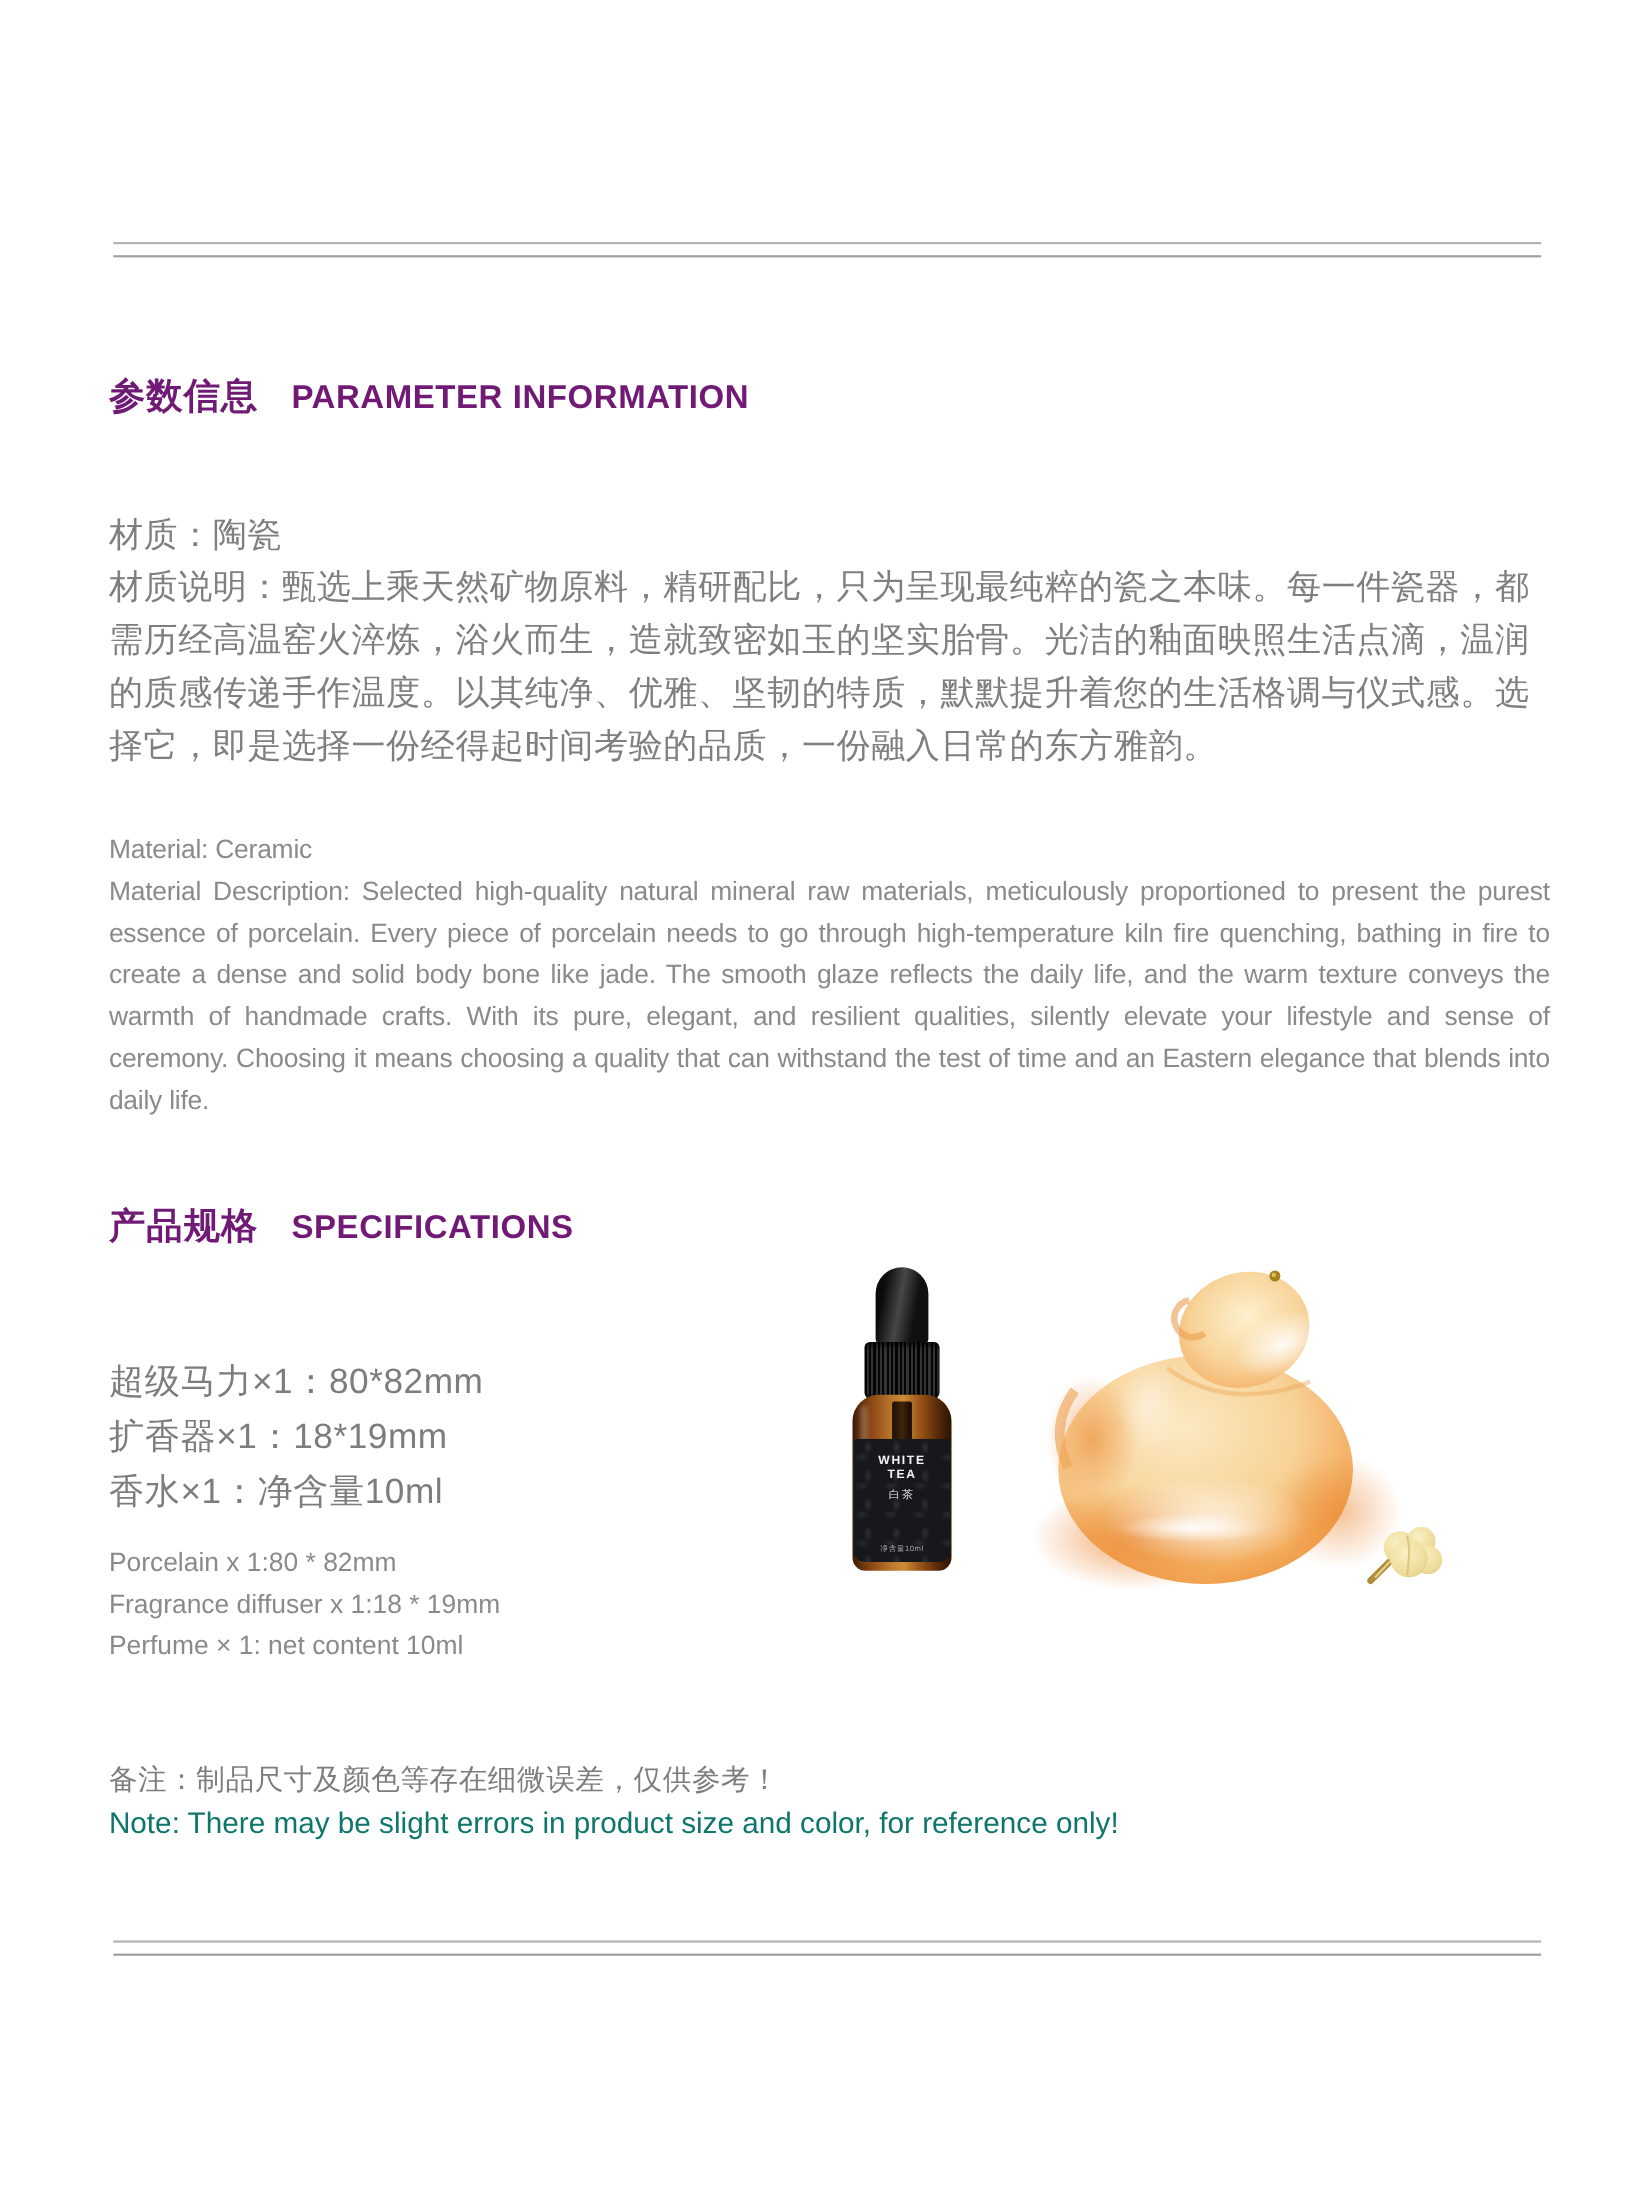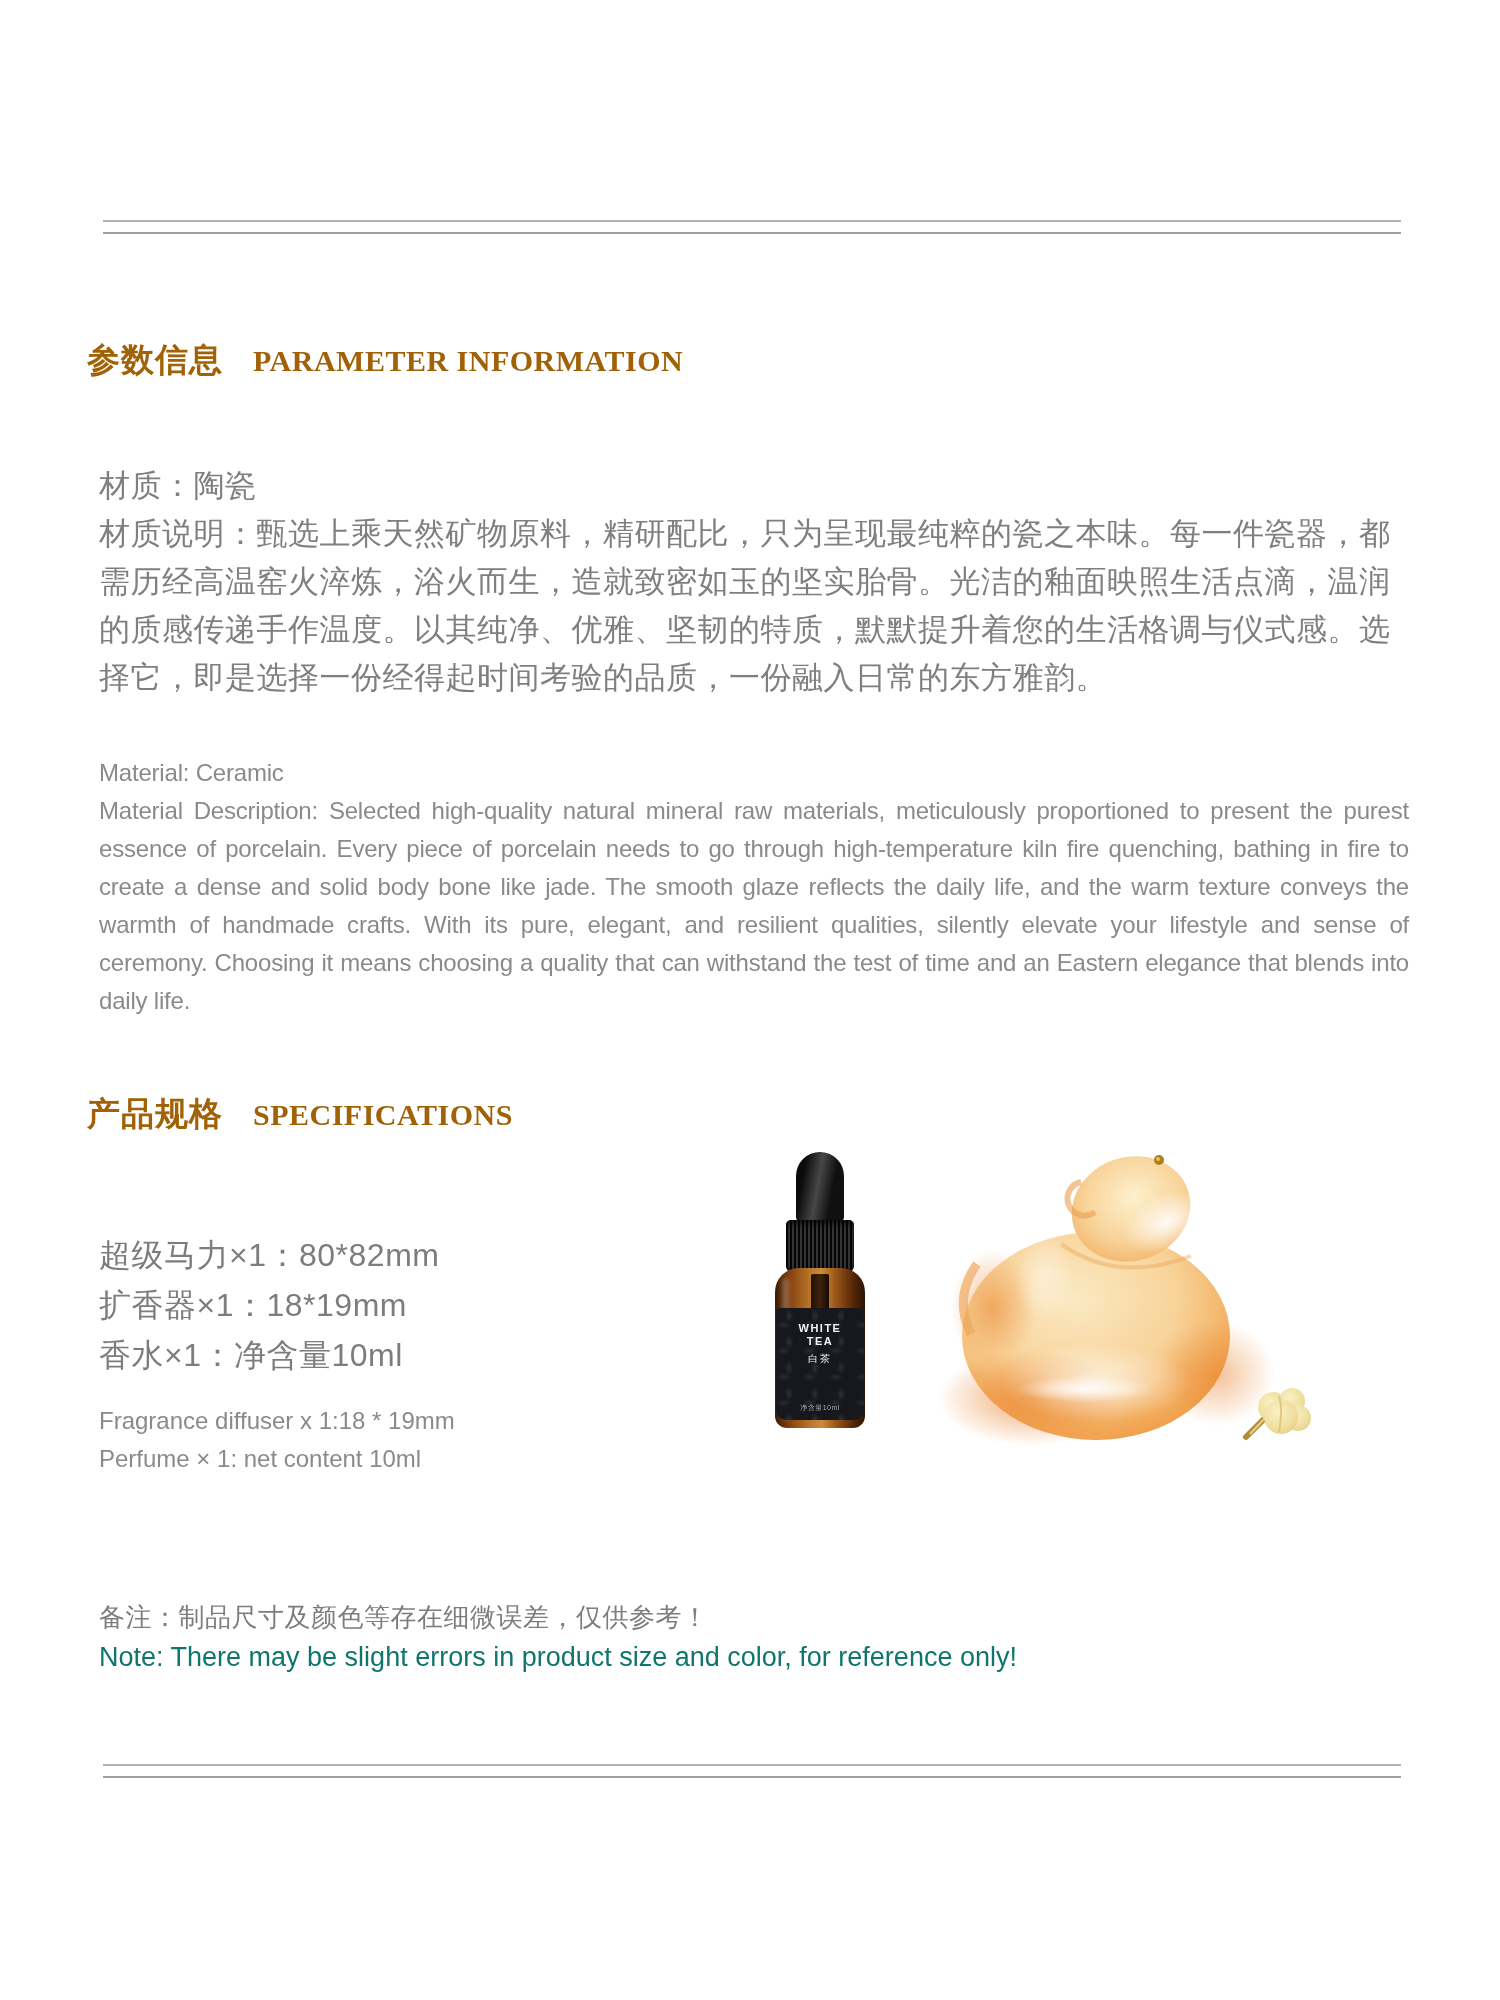--- a/index.html
+++ b/index.html
@@ -9,21 +9,21 @@
     background:#ffffff;
     overflow:hidden;
     font-family:"Liberation Sans","DejaVu Sans",sans-serif;
   }
   .hline{position:absolute;left:103px;width:1298px;height:2px;}
   .hline.l1{background:#b3b3b3;}
   .hline.l2{background:#a0a0a0;}
   .top1{top:220px;} .top2{top:232px;}
   .bot1{top:1764px;} .bot2{top:1776px;}
 
-  .section-title{position:absolute;left:87px;color:#a16207;font-weight:700;white-space:nowrap;font-family:Liberation Serif, serif;}
+  .section-title{position:absolute;left:99px;color:#701a75;font-weight:700;white-space:nowrap;}
   .section-title .zh{font-size:33px;letter-spacing:1px;}
   .section-title .en{font-size:30px;margin-left:30px;letter-spacing:0.5px;}
   .t1{top:338px;}
   .t2{top:1092px;}
 
   .zh-block{position:absolute;left:99px;top:462px;width:1310px;
     font-size:31px;line-height:48px;letter-spacing:0.5px;color:#7f7f7f;}
   .en-block{position:absolute;left:99px;top:754px;width:1310px;
     font-size:24px;line-height:38px;letter-spacing:-0.2px;color:#8a8a8a;}
   .en-block .just{text-align:justify;}
@@ -94,20 +94,21 @@
     <span class="zh">产品规格</span><span class="en">SPECIFICATIONS</span>
   </div>
 
   <div class="zh-specs">
     <div>超级马力×1：80*82mm</div>
     <div>扩香器×1：18*19mm</div>
     <div>香水×1：净含量10ml</div>
   </div>
 
   <div class="en-specs">
+    <div>Porcelain x 1:80 * 82mm</div>
     <div>Fragrance diffuser x 1:18 * 19mm</div>
     <div>Perfume × 1: net content 10ml</div>
   </div>
 
   <div class="photo">
 
     <div class="bottle">
       <div class="bulb"></div>
       <div class="collar"></div>
       <div class="glass"></div>

